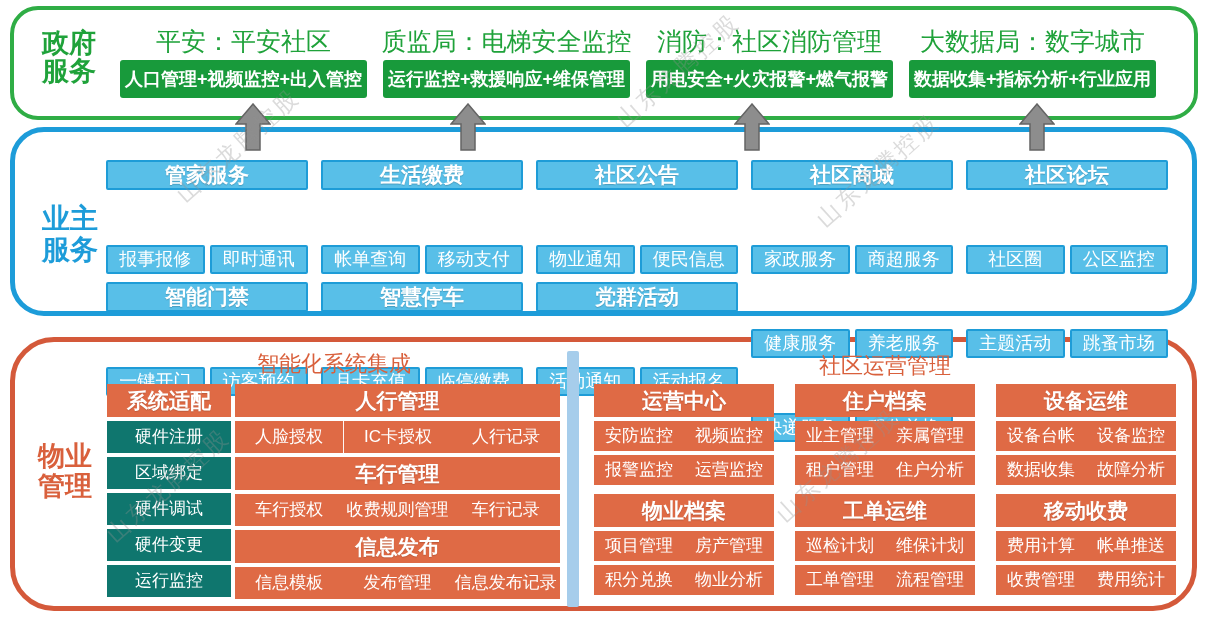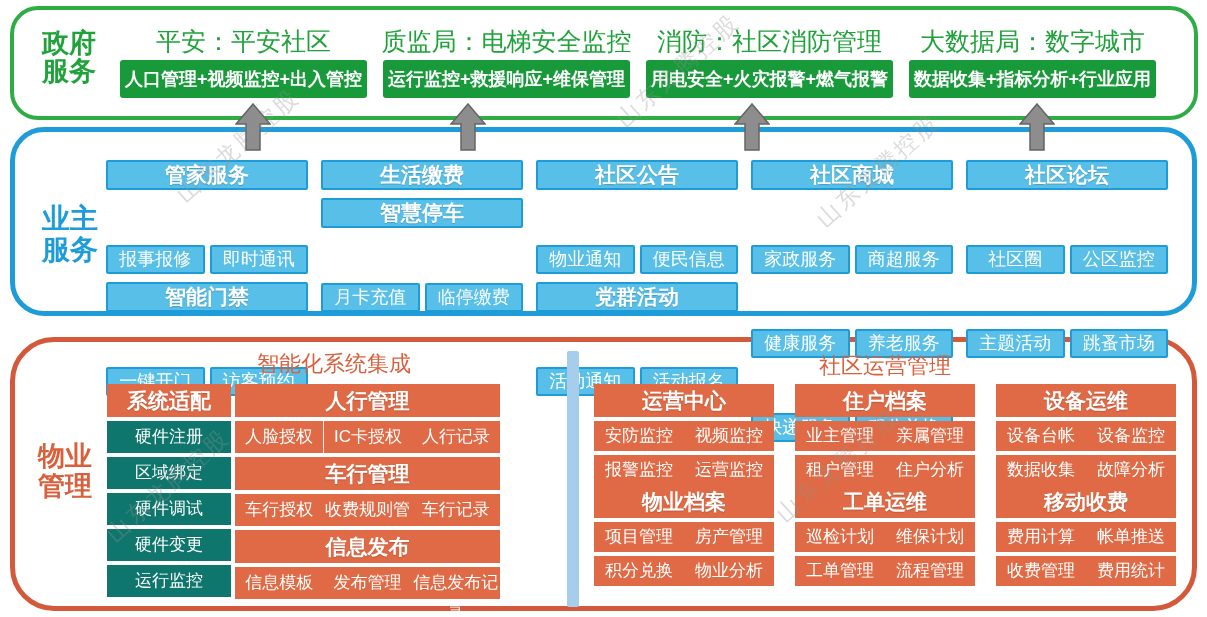--- a/index.html
+++ b/index.html
@@ -37,32 +37,32 @@
   .b-cell   { flex:1; box-sizing:border-box; background:#58BFE8; border:2px solid #1E9CD7; color:#fff;
               font-size:18px; line-height:25px; text-align:center; white-space:nowrap; border-radius:2px; }
 
   
   .sec-title { position:absolute; color:#D9603C; font-size:22px; text-align:center; z-index:2; }
   .sec-title.left  { left:107px; top:349px; width:454px; }
   .sec-title.right { left:594px; top:351px; width:582px; }
   .v-divider { position:absolute; left:567px; top:351px; width:12px; height:256px; background:#A6CDEB; border-radius:2px; z-index:2; }
 
   .sys-col  { position:absolute; left:107px; top:384px; width:124px; display:flex; flex-direction:column; gap:4px; z-index:2; }
-  .main-col { position:absolute; left:235px; top:384px; width:265px; display:flex; flex-direction:column; gap:4px; z-index:2; }
+  .main-col { position:absolute; left:235px; top:384px; width:325px; display:flex; flex-direction:column; gap:4px; z-index:2; }
   .o-header { height:33px; line-height:33px; background:#DF6A45; color:#fff; font-weight:bold; font-size:21px;
               text-align:center; text-shadow:0 1px 1px rgba(0,0,0,0.15); }
   .o-cell   { height:32px; line-height:32px; background:#0f766e; color:#fff; font-size:17px; text-align:center; }
   .o-row    { height:32px; background:#DF6A45; display:flex; }
   .o-row > span { flex:1; color:#fff; font-size:17px; line-height:32px; text-align:center; }
   .o-row > span.div-r { border-right:1px solid rgba(255,255,255,0.95); }
 
   .right-grid { position:absolute; left:594px; top:384px; width:582px; display:flex; gap:21px; z-index:2; }
   .r-col   { flex:1; display:flex; flex-direction:column; }
   .r-block { display:flex; flex-direction:column; gap:4px; }
-  .r-block + .r-block { }
+  .r-block + .r-block { margin-top:9px; }
   .o-row2  { height:30px; background:#DF6A45; display:flex; }
   .o-row2 > span { flex:1; color:#fff; font-size:17px; line-height:30px; text-align:center; }
 
   .wm { position:absolute; color:rgba(145,145,145,0.33); font-size:23px; letter-spacing:3px;
         transform:rotate(-42deg); white-space:nowrap; z-index:10; pointer-events:none; }
 </style>
 </head>
 <body>
 
 <div class="canvas">
@@ -119,20 +119,24 @@
       </div>
       <div class="b-header">智能门禁</div>
       <div class="b-items">
         <div class="b-cell">一键开门</div>
         <div class="b-cell">访客预约</div>
       </div>
     </div>
 
     <div class="owner-col">
       <div class="b-header">生活缴费</div>
+      <div class="b-items">
+        <div class="b-cell">帐单查询</div>
+        <div class="b-cell">移动支付</div>
+      </div>
       <div class="b-header">智慧停车</div>
       <div class="b-items">
         <div class="b-cell">月卡充值</div>
         <div class="b-cell">临停缴费</div>
       </div>
     </div>
 
     <div class="owner-col">
       <div class="b-header">社区公告</div>
       <div class="b-items">

